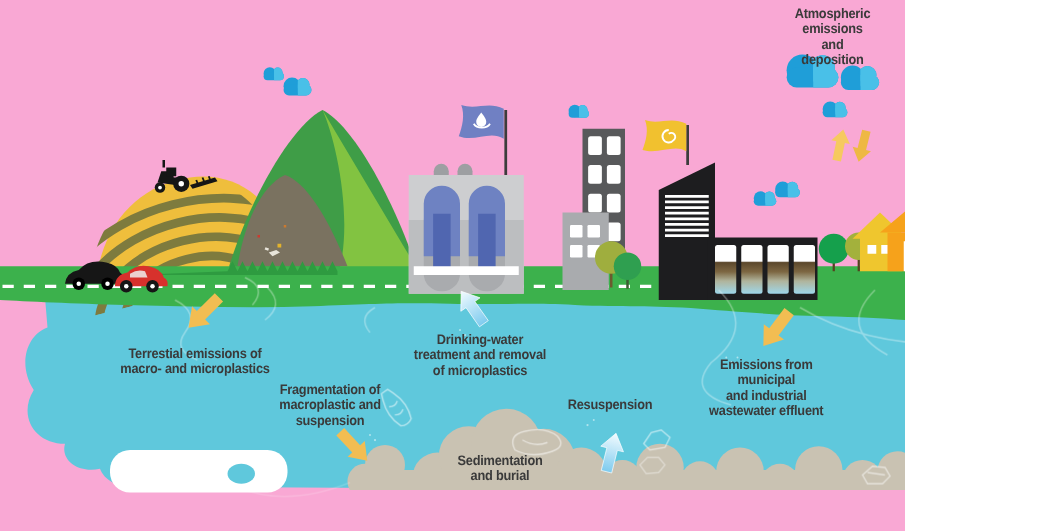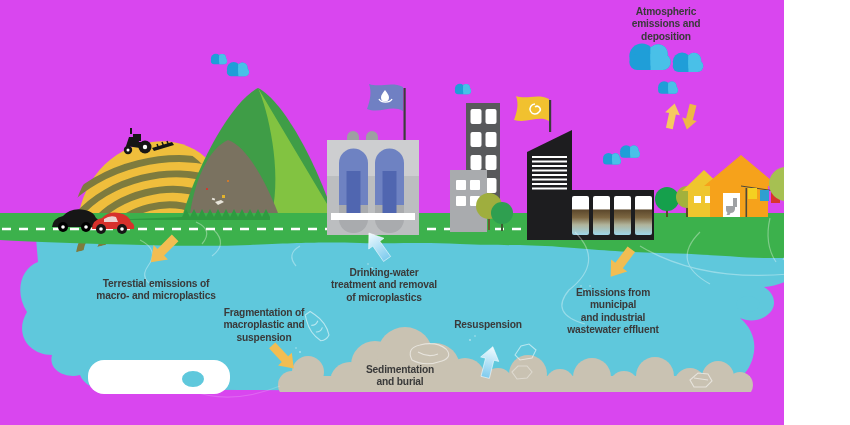--- a/index.html
+++ b/index.html
@@ -1,16 +1,16 @@
 <!DOCTYPE html>
 <html><head>
 <meta charset="utf-8">
 <style>
   html,body{margin:0;padding:0;background:#fff;}
-  .stage{position:relative;width:784px;height:425px;background:#d946ef;overflow:hidden;
+  .stage{position:relative;width:724px;height:425px;background:#f9a8d4;overflow:hidden;
          font-family:"Liberation Sans",sans-serif;}
   .stage svg{position:absolute;left:0;top:0;}
   .lbl{position:absolute;transform:translateX(-50%) scaleX(.93);transform-origin:center top;
        font-size:11px;font-weight:bold;line-height:1.13;color:#3a3a3a;text-align:center;
        white-space:pre-line;letter-spacing:-.2px;}
 </style>
 </head>
 <body>
 
 <div class="stage">

